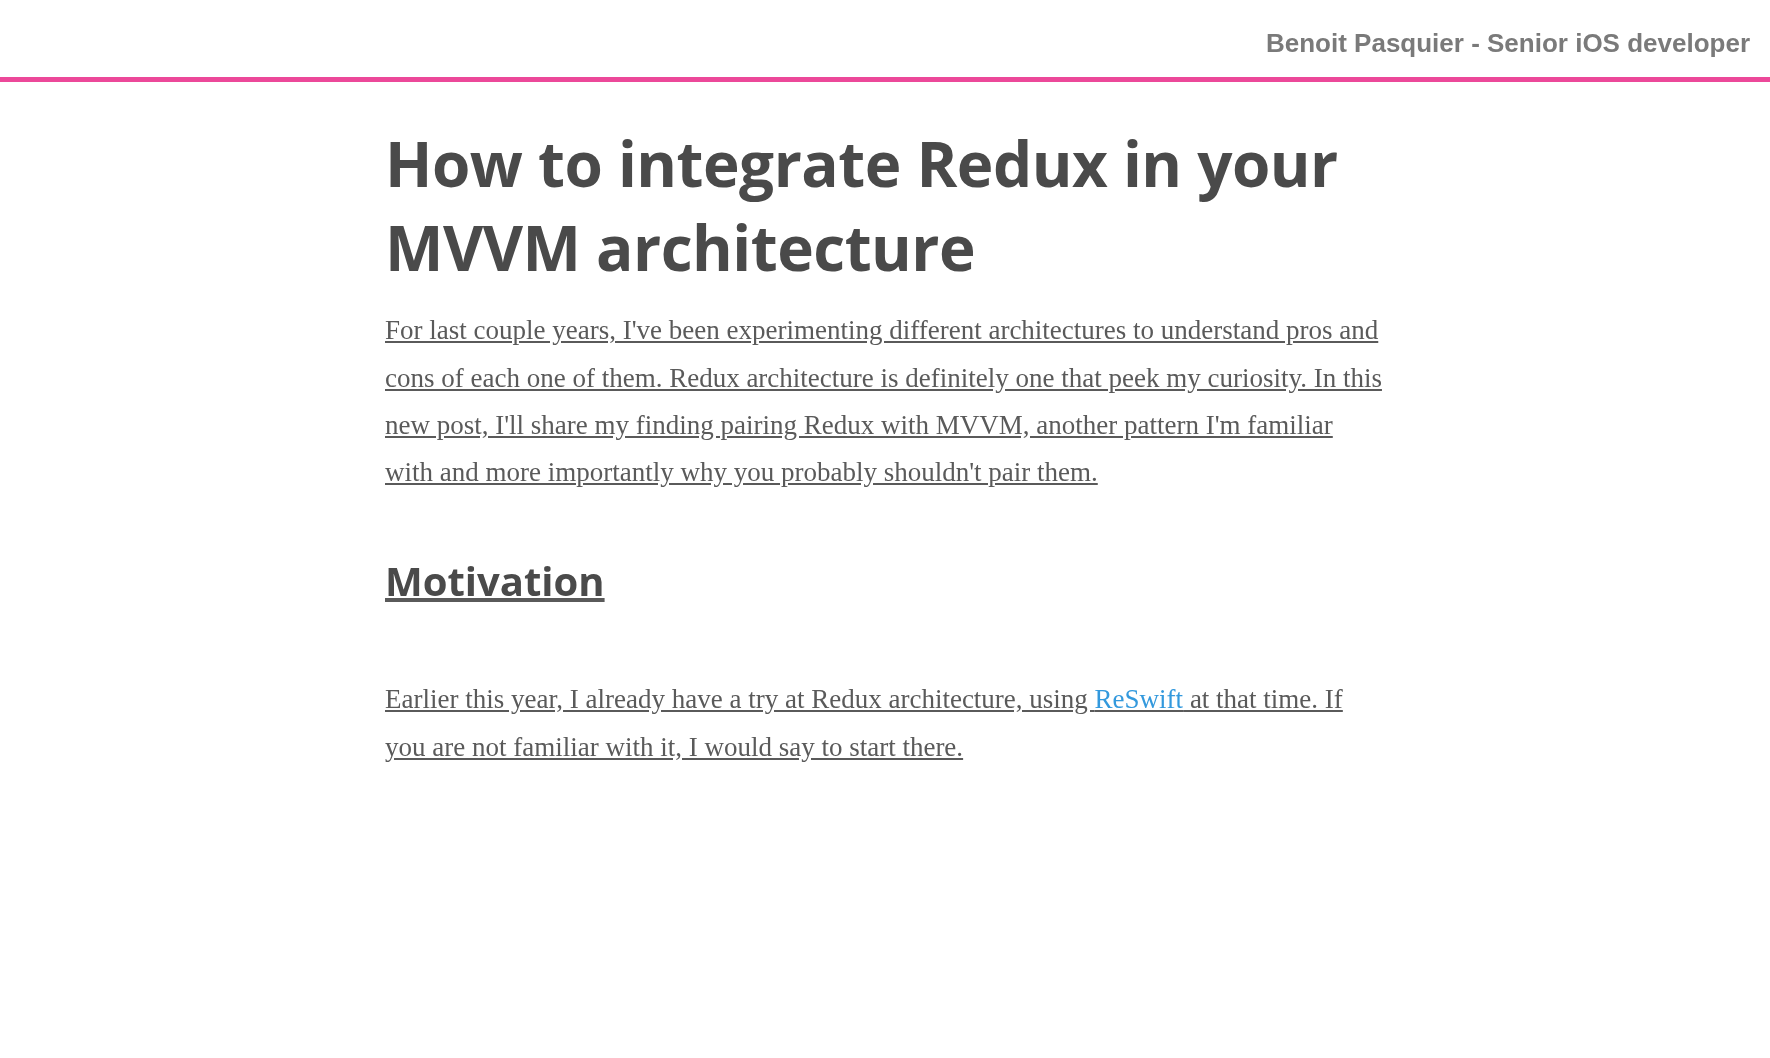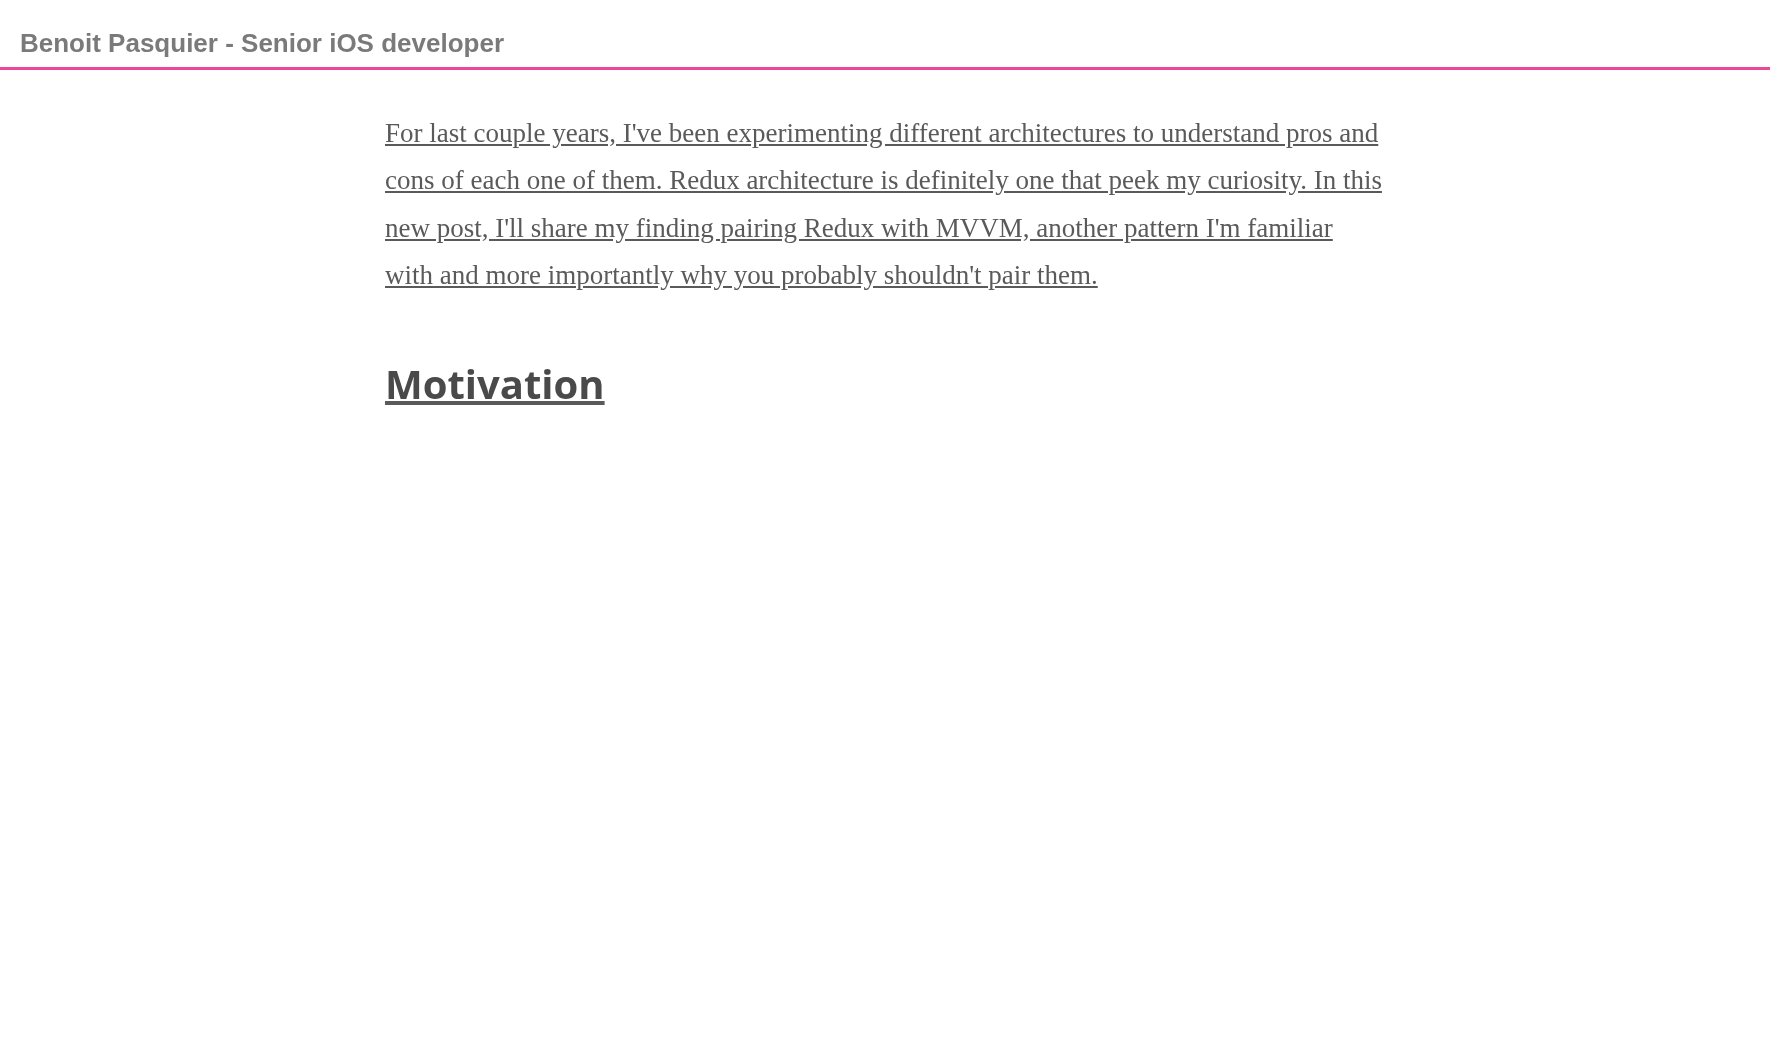--- a/index.html
+++ b/index.html
@@ -6,23 +6,23 @@
       margin: 0;
       padding: 0;
       box-sizing: border-box;
     }
     body {
       font-family: -apple-system, BlinkMacSystemFont, "Segoe UI", Helvetica, Arial, sans-serif;
       background: #ffffff;
       color: #4a4a4a;
     }
     .header {
-      text-align: left;
-      padding: 28px 20px 8px;
-      border-bottom: 3px solid #ec4899;
+      text-align: right;
+      padding: 28px 20px 18px;
+      border-bottom: 5px solid #ec4899;
     }
     .header-title {
       font-size: 26px;
       font-weight: 600;
       color: #7a7a7a;
     }
     .content {
       max-width: 1200px;
       margin: 0 auto;
       padding: 40px 100px 60px;
@@ -68,17 +68,21 @@
     }
   </style>
 </head>
 <body>
 
 <header class="header">
   <div class="header-title">Benoit Pasquier - Senior iOS developer</div>
 </header>
 
 <main class="content">
+  <h1 class="article-title">How to integrate Redux in your MVVM architecture</h1>
   <div class="article-body">
     <p>For last couple years, I've been experimenting different architectures to understand pros and cons of each one of them. Redux architecture is definitely one that peek my curiosity. In this new post, I'll share my finding pairing Redux with MVVM, another pattern I'm familiar with and more importantly why you probably shouldn't pair them.</p>
     <h2 class="section-heading">Motivation</h2>
+    <p>
+      <span>Earlier this year, I already have a try at Redux architecture, using </span><a href="#" class="link">ReSwift</a><span> at that time. If you are not familiar with it, I would say to start there.</span>
+    </p>
   </div>
 </main>
 
 </body></html>

